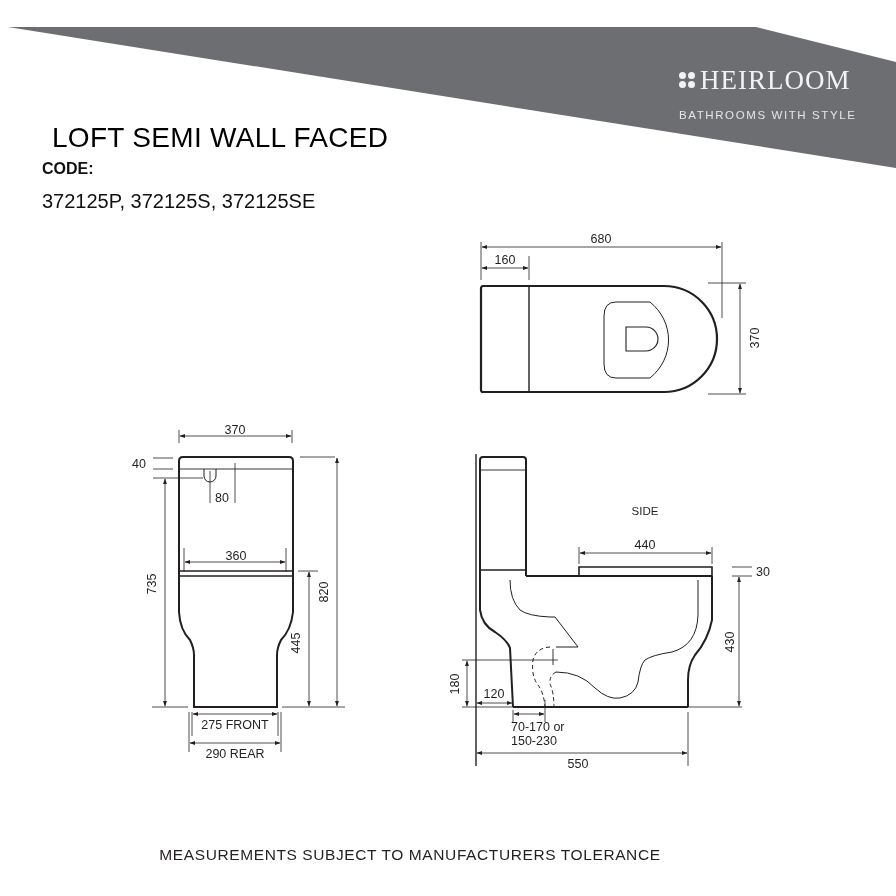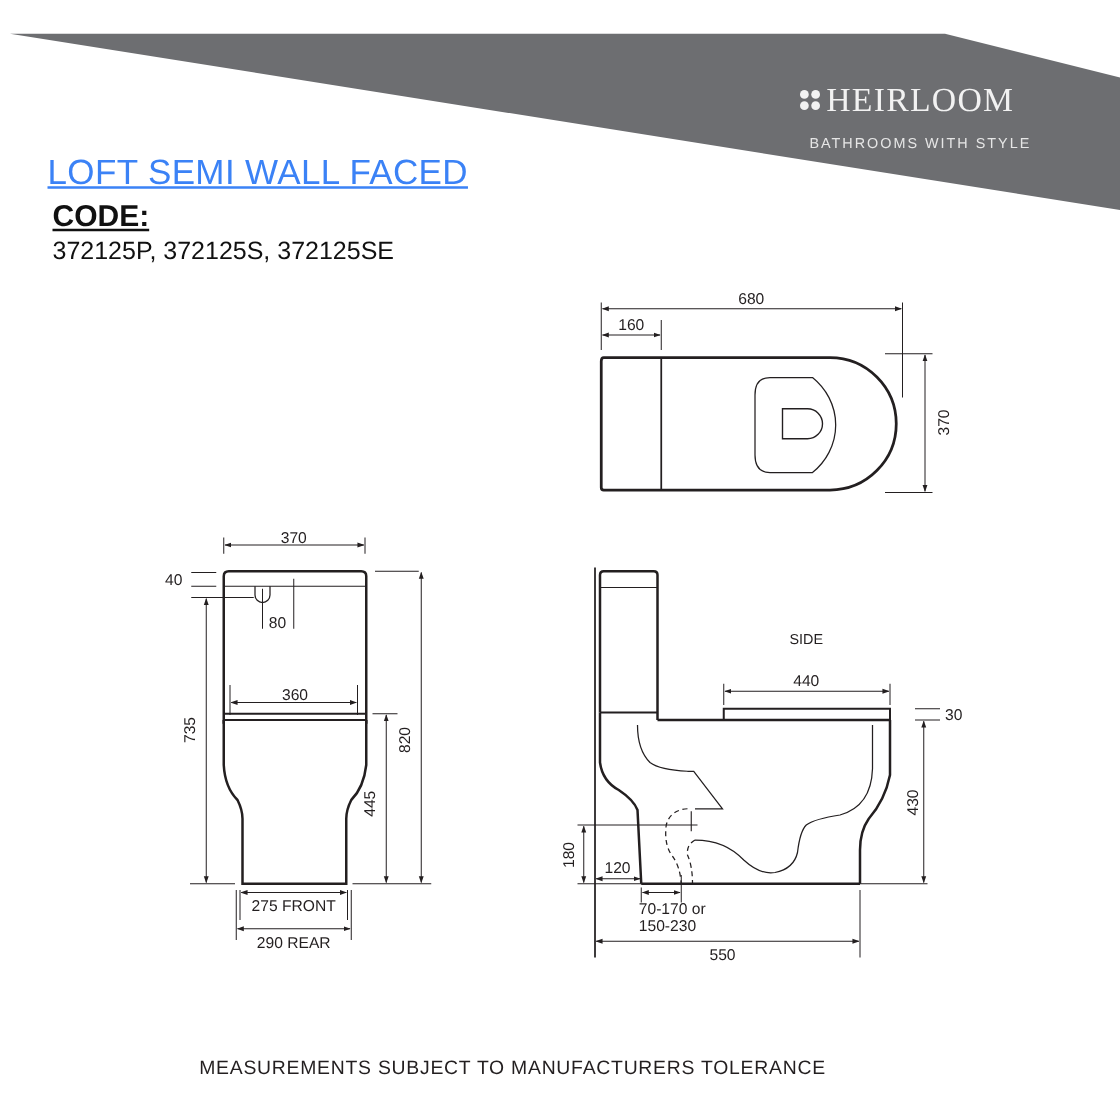--- a/index.html
+++ b/index.html
@@ -1,25 +1,25 @@
 <!DOCTYPE html>
 <html><head>
 <meta charset="utf-8">
 <style>
   html, body { margin: 0; padding: 0; background: #ffffff; }
   body { width: 896px; height: 896px; position: relative; overflow: hidden; font-family: "Liberation Sans", sans-serif; color: #231f20; }
   .banner { position: absolute; left: 0; top: 0; width: 896px; height: 896px; }
-  .logo { position: absolute; left: 640px; top: 66px; width: 185px; color: #f2f2f2; text-align: right; }
+  .logo { position: absolute; left: 679px; top: 66px; width: 185px; color: #f2f2f2; }
   .logo-row { display: flex; align-items: center; }
   .logo-dots { display: grid; grid-template-columns: 7px 7px; grid-gap: 2px; margin-right: 5px; }
   .logo-dots span { width: 7px; height: 7px; border-radius: 50%; background: #f2f2f2; display: block; }
   .logo-name { font-family: "Liberation Serif", serif; font-size: 27px; letter-spacing: 1px; line-height: 28px; font-weight: normal; }
   .logo-tag { font-family: "Liberation Sans", sans-serif; font-size: 11.5px; letter-spacing: 1.6px; margin-top: 15px; color: #e6e6e6; }
-  .title { position: absolute; left: 38px; top: 122px; font-size: 28px; font-weight: normal; letter-spacing: 0.3px; color: #3b82f6; text-decoration: underline; }
-  .code-label { position: absolute; left: 42px; top: 160px; font-size: 24px; font-weight: bold; color: #111; text-decoration: underline; }
+  .title { position: absolute; left: 52px; top: 122px; font-size: 28px; font-weight: normal; letter-spacing: 0.3px; color: #000000; }
+  .code-label { position: absolute; left: 42px; top: 160px; font-size: 16px; font-weight: bold; color: #111; }
   .code-values { position: absolute; left: 42px; top: 190px; font-size: 20px; font-weight: normal; color: #111; }
   .footer { position: absolute; left: 0; width: 820px; top: 846px; text-align: center; font-size: 15.5px; letter-spacing: 0.6px; color: #231f20; }
   svg.drawing { position: absolute; left: 0; top: 0; }
   .dim { font-family: "Liberation Sans", sans-serif; font-size: 12.5px; fill: #231f20; }
 </style>
 </head>
 <body>
 
 <svg class="banner" width="896" height="896" viewBox="0 0 896 896">
   <polygon points="8,27 756,27 896,62 896,168" fill="#6d6e71"></polygon>

